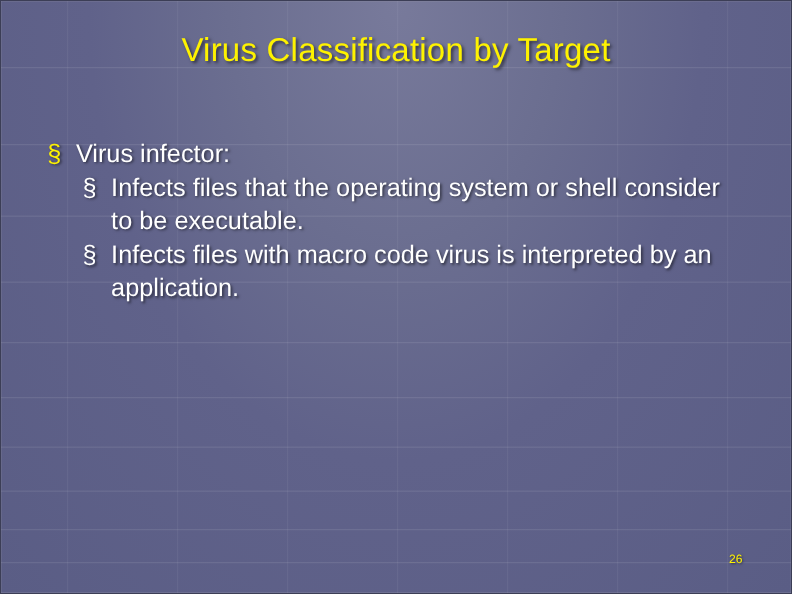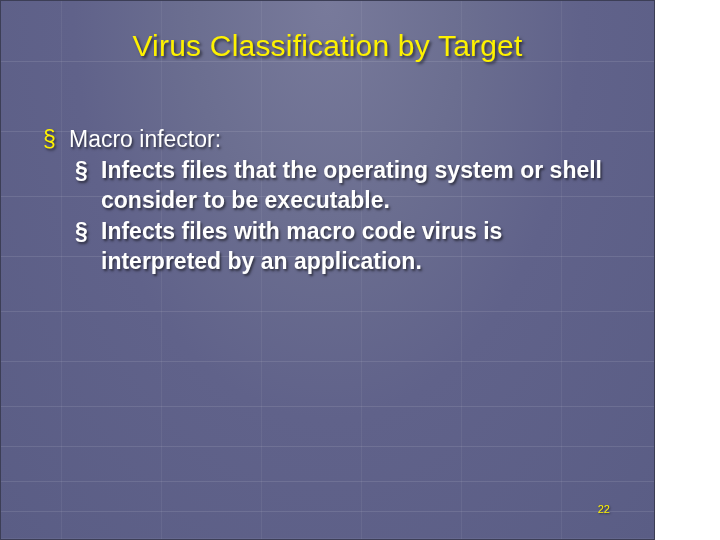--- a/index.html
+++ b/index.html
@@ -5,21 +5,21 @@
   html, body {
     margin: 0;
     padding: 0;
     width: 720px;
     height: 540px;
     overflow: hidden;
     font-family: Arial, Helvetica, sans-serif;
   }
   .slide {
     position: relative;
-    width: 655px;
+    width: 720px;
     height: 540px;
     background:
       
       linear-gradient(0deg,
         rgba(255,255,255,0.05) 0, rgba(255,255,255,0.05) 1px, transparent 1px, transparent 60px),
       
       radial-gradient(ellipse at 50% 0%, #787a9b 0%, #6b6e90 30%, #60628a 55%, #5a5d85 100%);
     box-sizing: border-box;
     border: 1px solid #3c3e56;
   }
@@ -78,21 +78,20 @@
     color: #fef200;
     text-shadow: 1.5px 1.5px 2.5px rgba(0,0,0,0.55);
   }
   .l1 .term {
     font-family: inherit;
   }
   .l2 {
     position: relative;
     padding-left: 58px;
     margin-bottom: 2px;
-    font-weight: bold;
   }
   .l2::before {
     content: "§";
     position: absolute;
     left: 32px;
     top: 0;
     color: #ffffff;
     text-shadow: 1.5px 1.5px 2.5px rgba(0,0,0,0.55);
   }
 
@@ -128,27 +127,27 @@
     <div class="v" style="left:460px"></div>
       <div class="v" style="left:560px"></div>
     <div class="v" style="left:660px"></div>
   </div>
 
   <div class="title">Virus Classification by Target</div>
 
   <div class="body">
 
     <div class="l1">
-      <span class="term">Macro infector:</span>
+      <span class="term">Virus infector:</span>
     </div>
     <div class="l2">
       <span>Infects files that the operating system or shell consider to be executable.</span>
     </div>
 
     <div class="l2">
       <span>Infects files with macro code virus is interpreted by an application.</span>
     </div>
 
   </div>
 
-  <div class="pagenum">22</div>
+  <div class="pagenum">26</div>
 
 </div>
 
 </body></html>

